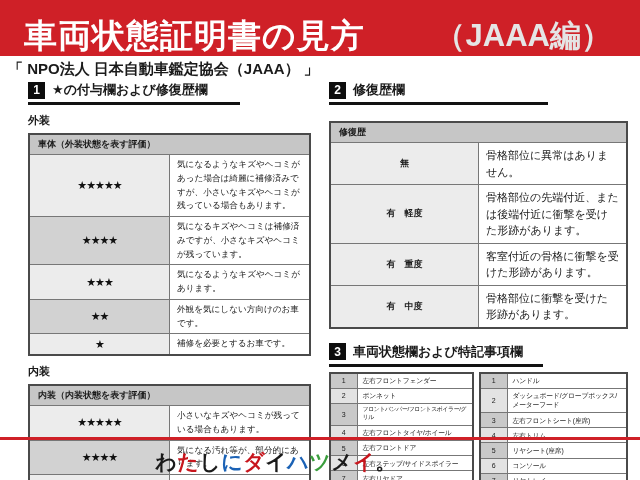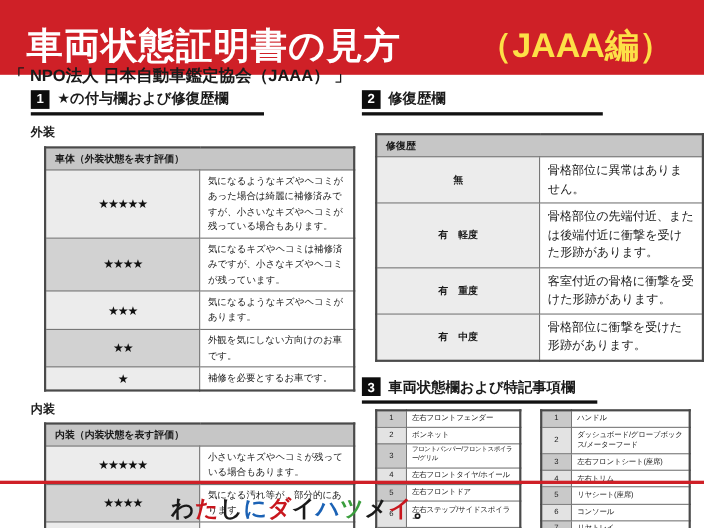--- a/index.html
+++ b/index.html
@@ -7,30 +7,30 @@
   body {
     position:relative;
     background:#ffffff;
     font-family:"Liberation Sans","DejaVu Sans",sans-serif;
     color:#1a1a1a;
     overflow:hidden;
   }
 
   
   .banner {
-    position:absolute; top:0; left:0; width:640px; height:68px;
+    position:absolute; top:0; left:0; width:640px; height:56px;
     background:#cf2027;
     display:flex; align-items:center;
     padding:16px 22px 0 24px;
   }
   .banner .title {
     color:#fff; font-size:33px; font-weight:bold; letter-spacing:1px;
   }
   .banner .edition {
-    color:#fde047; font-size:31px; font-weight:bold; margin-left:auto; margin-right:6px;
+    color:#e5e5e5; font-size:31px; font-weight:bold; margin-left:auto; margin-right:6px;
   }
 
   
   .subtitle {
     position:absolute; top:60px; left:8px;
     font-size:15px; font-weight:bold; color:#1a1a1a;
   }
 
   
   .col-left  { position:absolute; left:28px;  top:81px; width:283px; }
@@ -51,21 +51,21 @@
     display:flex; align-items:center; justify-content:center;
     flex:0 0 17px;
   }
   .sec-title { font-size:13px; font-weight:bold; white-space:nowrap;text-align:center; }
 
   .group-label { font-size:11px; font-weight:bold; margin-top:8px; }
 
   
   table { border-collapse:collapse; width:100%; table-layout:fixed; }
   th, td { border:1px solid #777; }
-  table { border:2px solid #4a4a4a;margin-left:12px; }
+  table { border:2px solid #4a4a4a; }
   th {
     background:#c6c6c6; font-size:9px; font-weight:bold; text-align:left;
     padding:3px 8px;
   }
 
   
   .star-table { margin-top:5px;font-family:Liberation Serif, serif; }
   .star-table td.stars {
     width:58px; text-align:center; font-size:11px; letter-spacing:-1px;
     padding:2px 0; color:#111;

